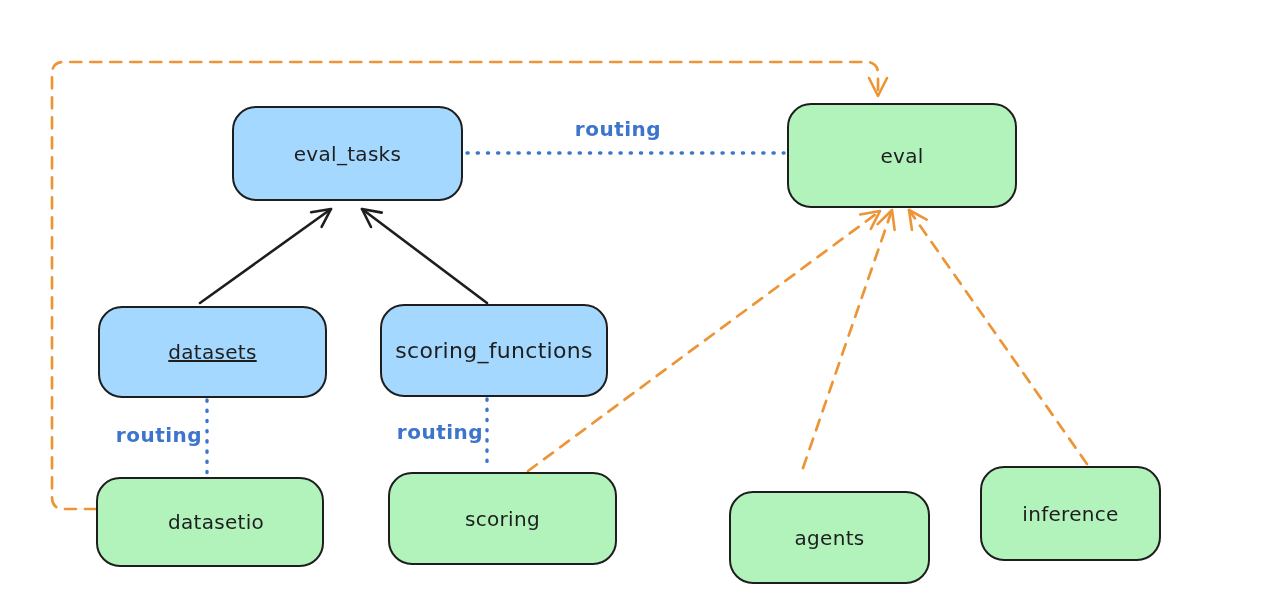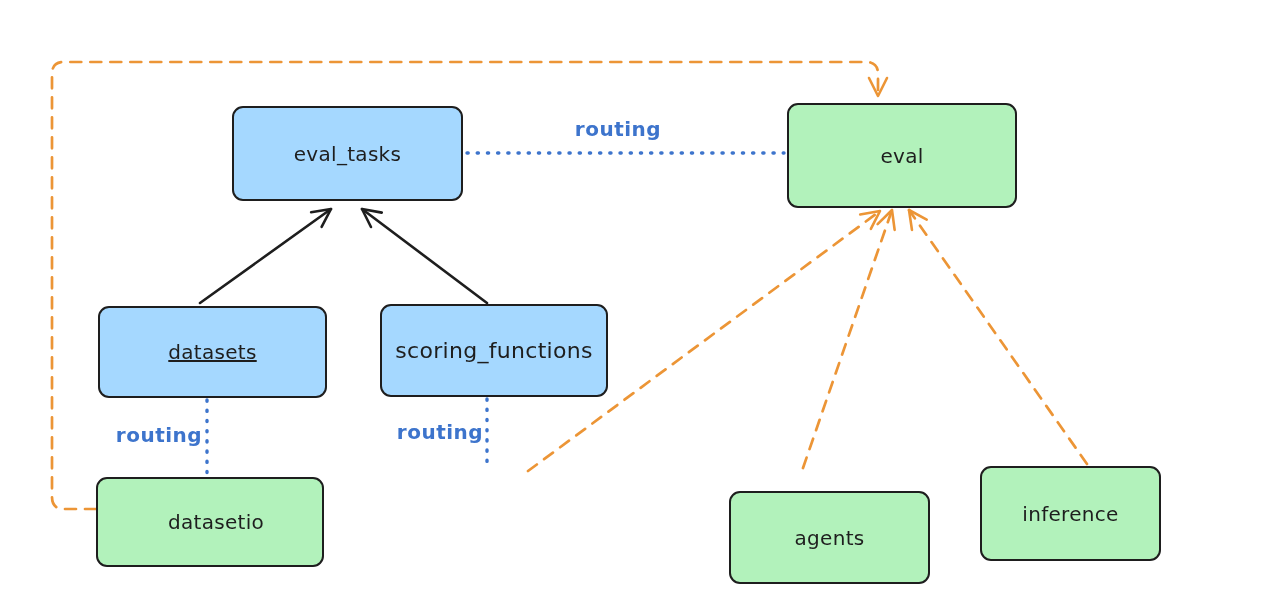--- a/index.html
+++ b/index.html
@@ -9,21 +9,21 @@
   }
   .canvas {
     position:relative; width:1280px; height:596px; background:#ffffff;
     font-family:"DejaVu Sans", sans-serif; overflow:hidden;
   }
   svg.edges { position:absolute; left:0; top:0; width:1280px; height:596px; }
   .edge-black  { stroke:var(--ink);     stroke-width:2.6; fill:none; stroke-linecap:round; }
   .edge-dotted { stroke:var(--routing); stroke-width:3.4; fill:none; stroke-linecap:round; stroke-dasharray:1.2 9; }
   .edge-orange { stroke:var(--orange);  stroke-width:2.7; fill:none; stroke-linecap:round; stroke-dasharray:11 9; stroke-linejoin:round; }
   .node {
-    position:absolute; border:2.6px solid var(--ink); border-radius:11px;
+    position:absolute; border:2.6px solid var(--ink); border-radius:24px;
     display:flex; align-items:center; justify-content:center;
     font-size:20px; color:var(--ink); letter-spacing:0.3px;
     box-sizing:border-box;
   }
   .node.blue  { background:var(--blue-fill); }
   .node.green { background:var(--green-fill); }
   #node-eval_tasks        { left:232px; top:106px; width:231px; height:95px; }
   #node-eval              { left:787px; top:103px; width:230px; height:105px; }
   #node-datasets          { left:98px;  top:306px; width:229px; height:92px;text-decoration:underline; }
   #node-scoring_functions { left:380px; top:304px; width:228px; height:93px; font-size:22px; }
@@ -75,20 +75,23 @@
   </div>
   <div class="node blue" id="node-datasets">
     <span>datasets</span>
   </div>
   <div class="node blue" id="node-scoring_functions">
     <span>scoring_functions</span>
   </div>
   <div class="node green" id="node-datasetio">
     <span>datasetio</span>
   </div>
+  <div class="node green" id="node-scoring">
+    <span>scoring</span>
+  </div>
   <div class="node green" id="node-agents">
     <span>agents</span>
   </div>
   <div class="node green" id="node-inference">
     <span>inference</span>
   </div>
 
   <div class="edge-label" id="lbl-routing-top">routing</div>
   <div class="edge-label" id="lbl-routing-datasets">routing</div>
   <div class="edge-label" id="lbl-routing-scoring">routing</div>

